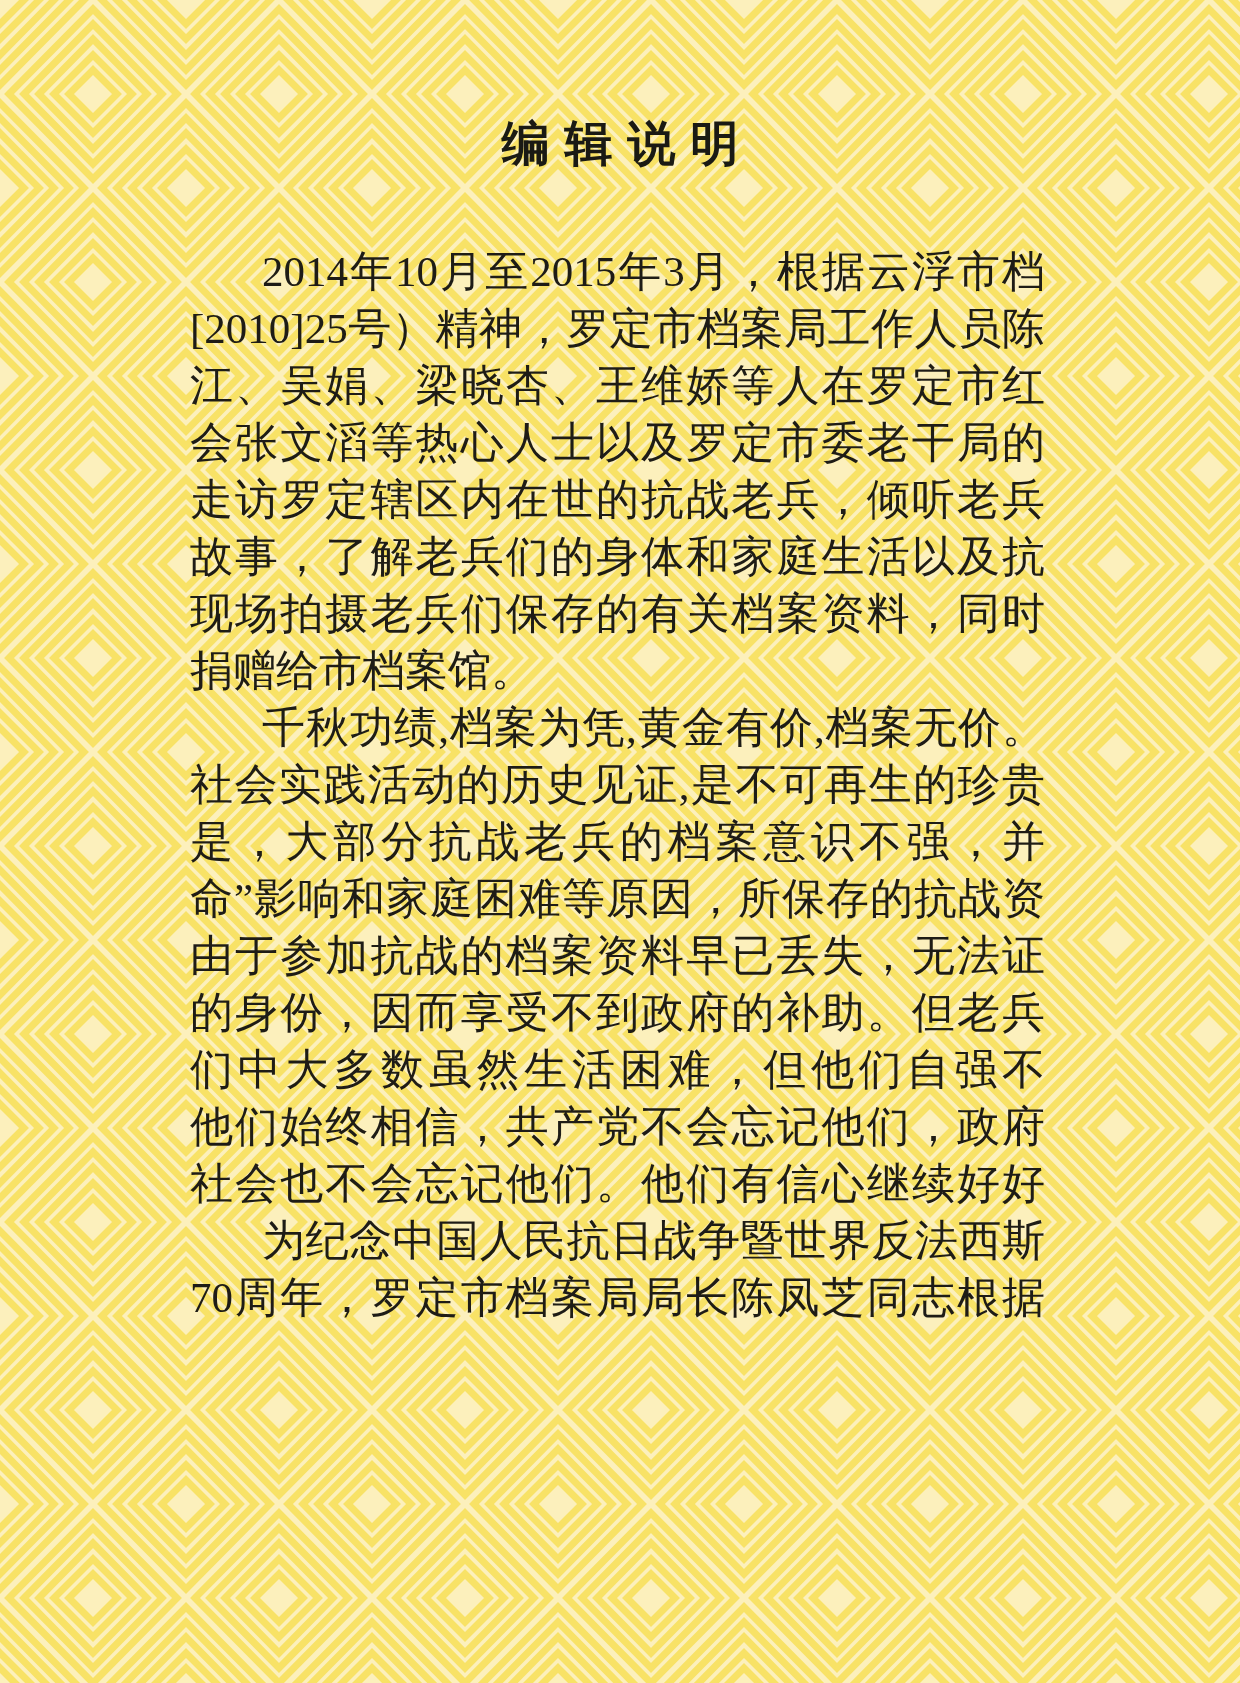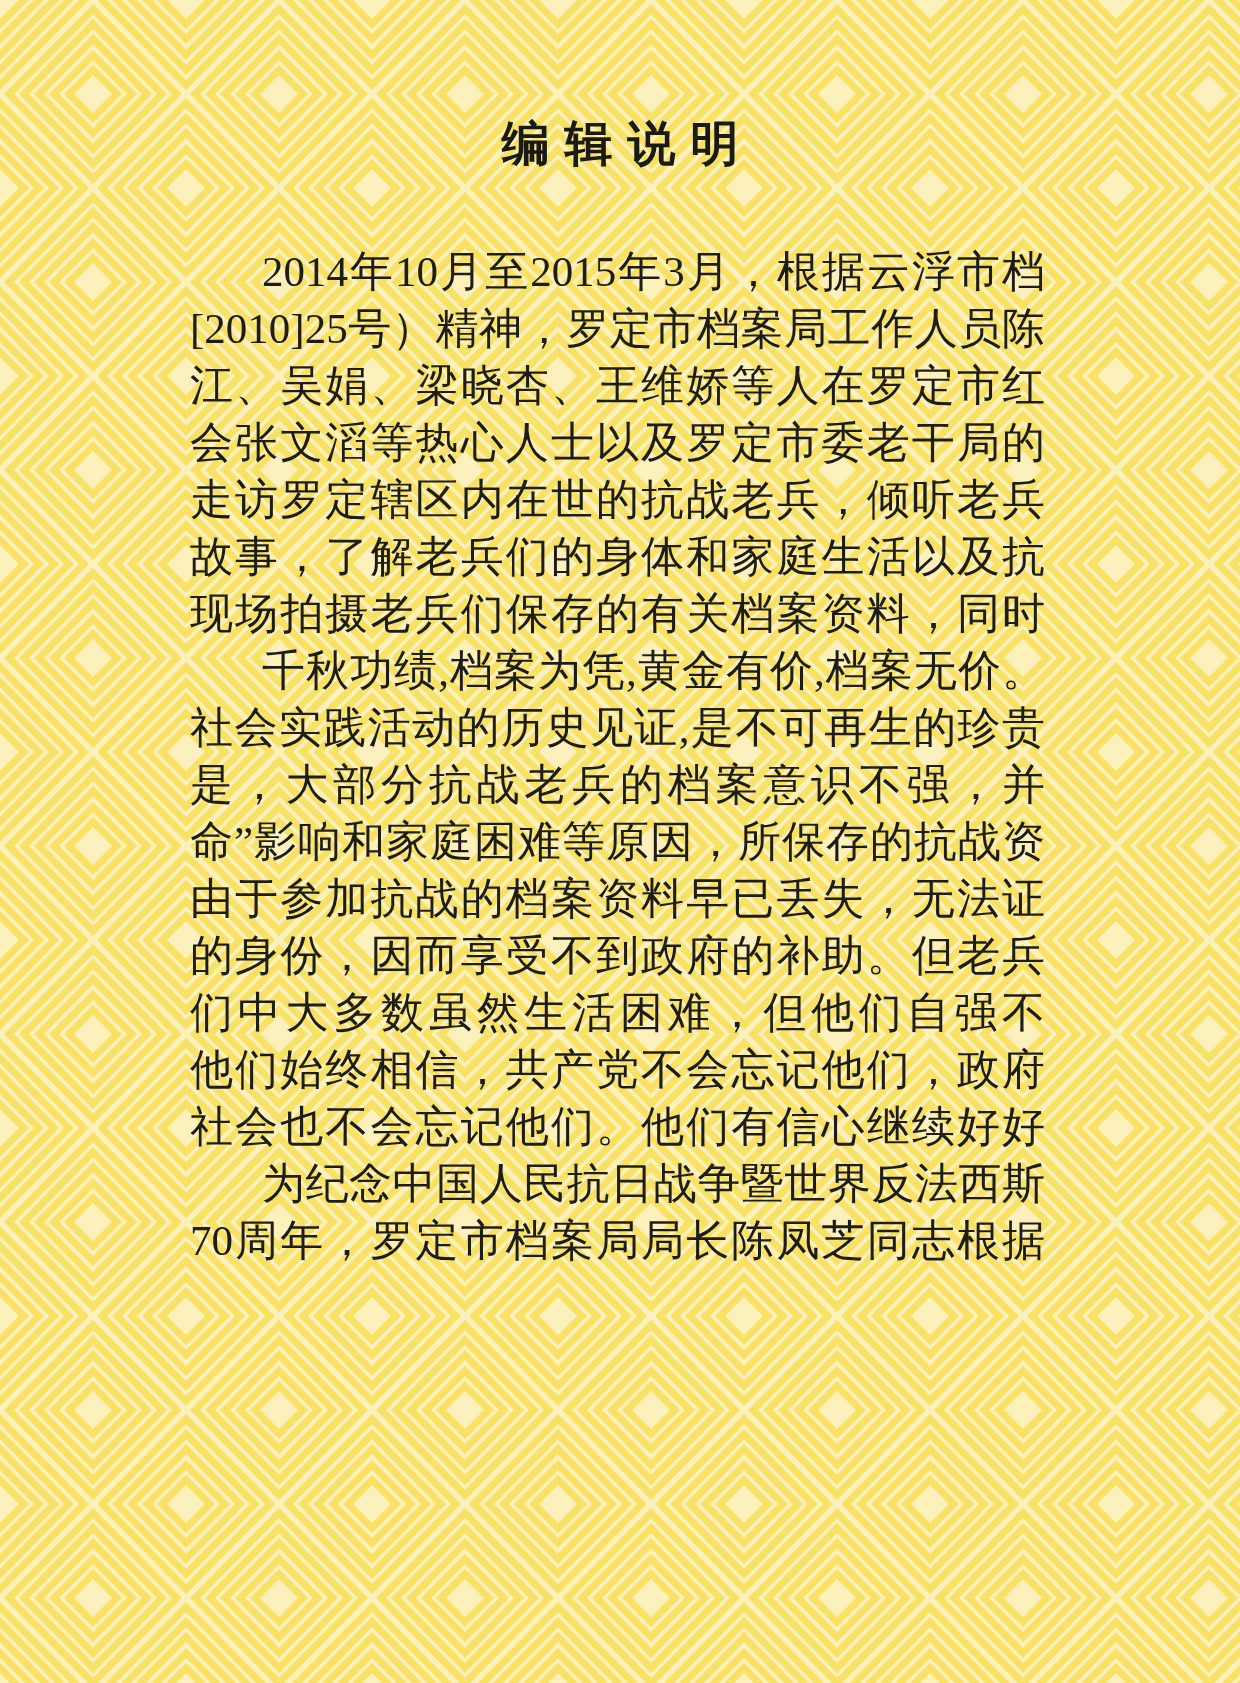--- a/index.html
+++ b/index.html
@@ -94,20 +94,21 @@
 
   <div class="doc-body" id="doc-body" style="color: rgb(30, 28, 22);">
       <div class="para">
         <div class="line indent">2014年10月至2015年3月，根据云浮市档案局《关于征</div>
         <div class="line">[2010]25号）精神，罗定市档案局工作人员陈凤芝、许小</div>
         <div class="line">江、吴娟、梁晓杏、王维娇等人在罗定市红十字义工联合</div>
         <div class="line">会张文滔等热心人士以及罗定市委老干局的配合下，逐一</div>
         <div class="line">走访罗定辖区内在世的抗战老兵，倾听老兵们讲述抗战的</div>
         <div class="line">故事，了解老兵们的身体和家庭生活以及抗战档案资料存</div>
         <div class="line">现场拍摄老兵们保存的有关档案资料，同时动员他们将其</div>
+        <div class="line no-fill">捐赠给市档案馆。</div>
       </div>
       <div class="para">
         <div class="line indent">千秋功绩,档案为凭,黄金有价,档案无价。档案是人类</div>
         <div class="line">社会实践活动的历史见证,是不可再生的珍贵资源。遗憾的</div>
         <div class="line">是，大部分抗战老兵的档案意识不强，并受“文化大革</div>
         <div class="line">命”影响和家庭困难等原因，所保存的抗战资料并不多。</div>
         <div class="line">由于参加抗战的档案资料早已丢失，无法证明其抗战老兵</div>
         <div class="line">的身份，因而享受不到政府的补助。但老兵就是老兵，他</div>
         <div class="line">们中大多数虽然生活困难，但他们自强不息，生命不止。</div>
         <div class="line">他们始终相信，共产党不会忘记他们，政府不会忘记他们，</div>

